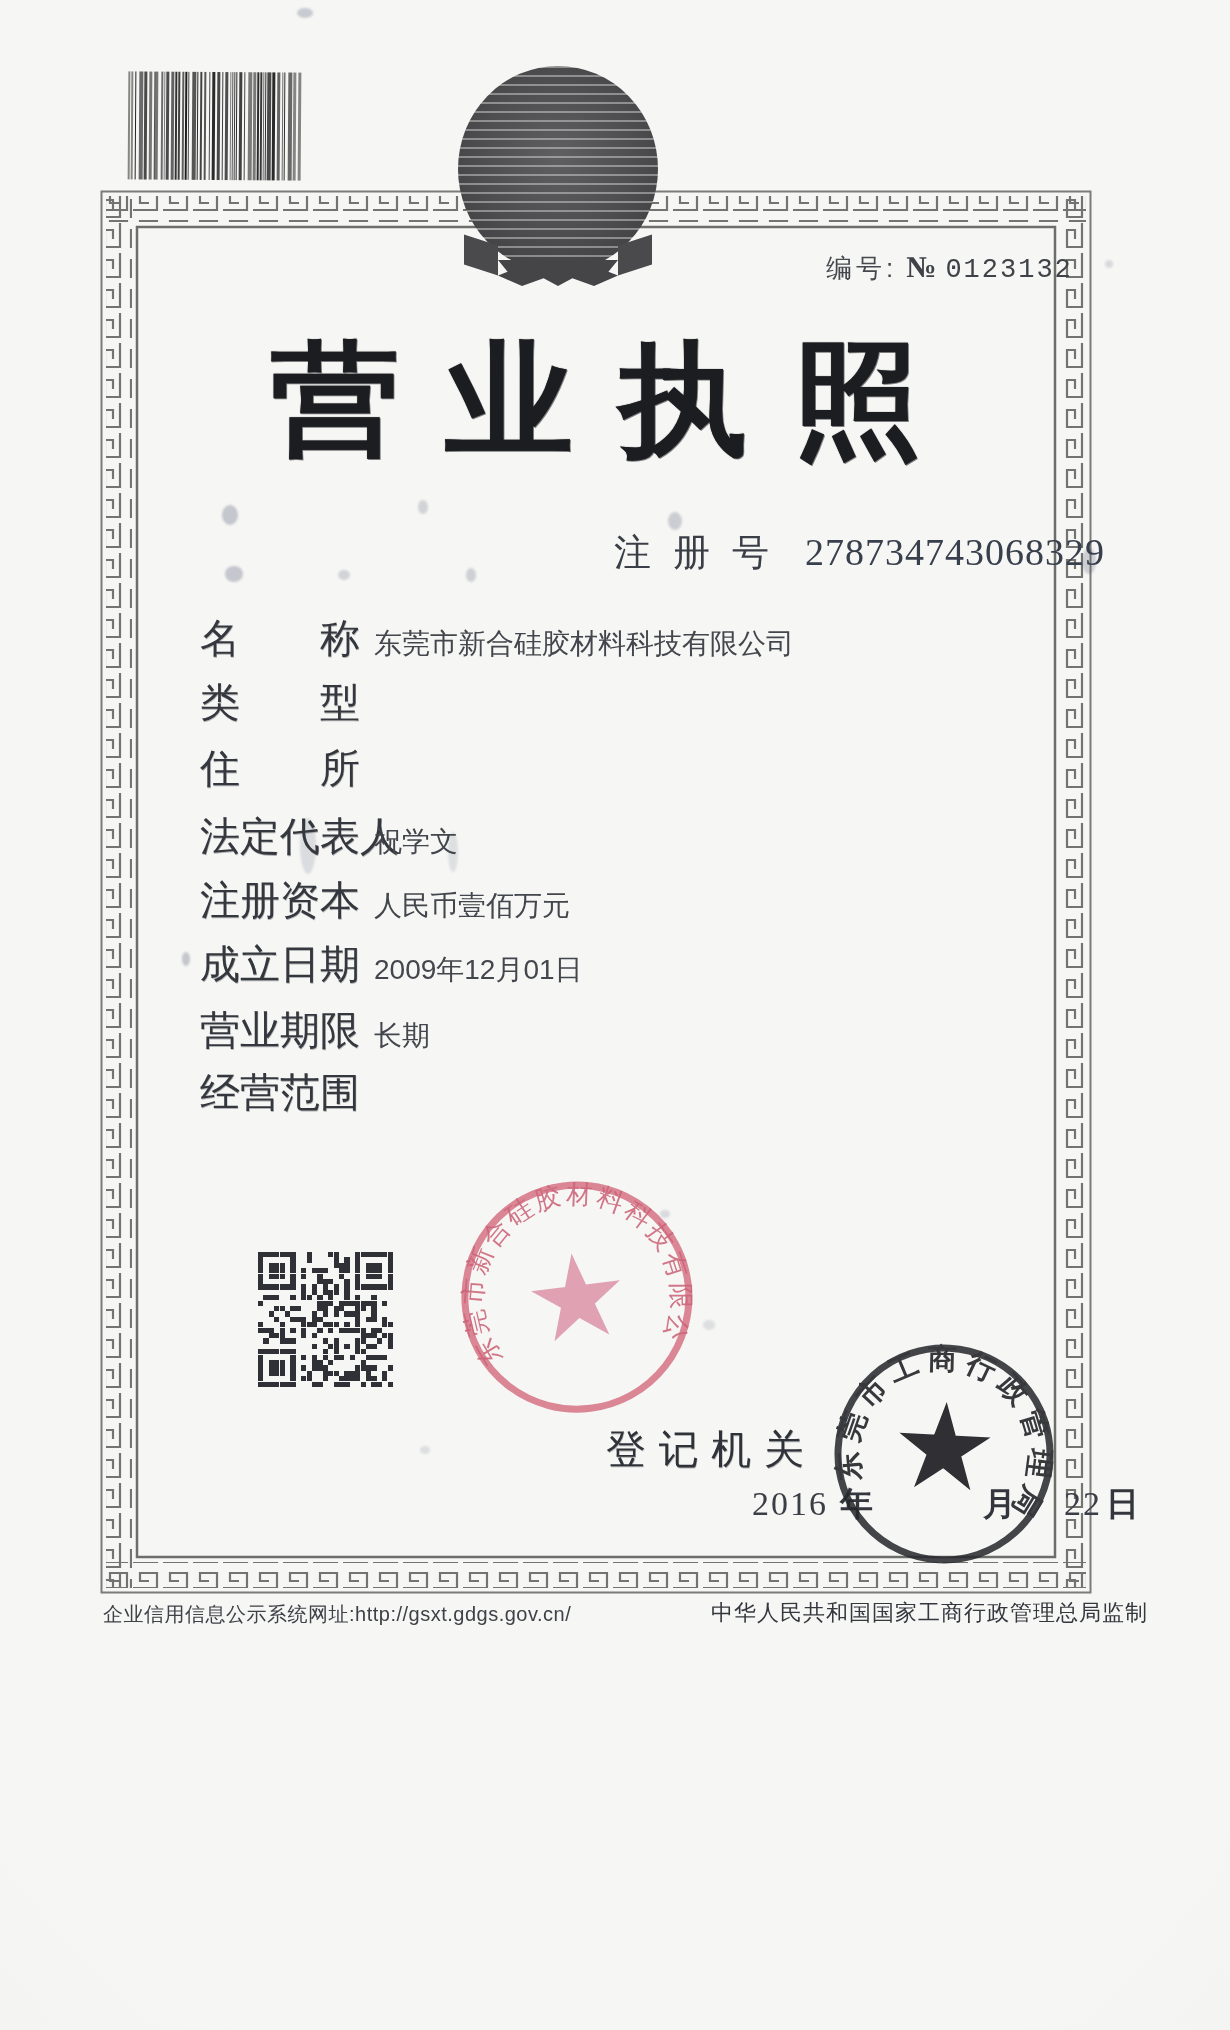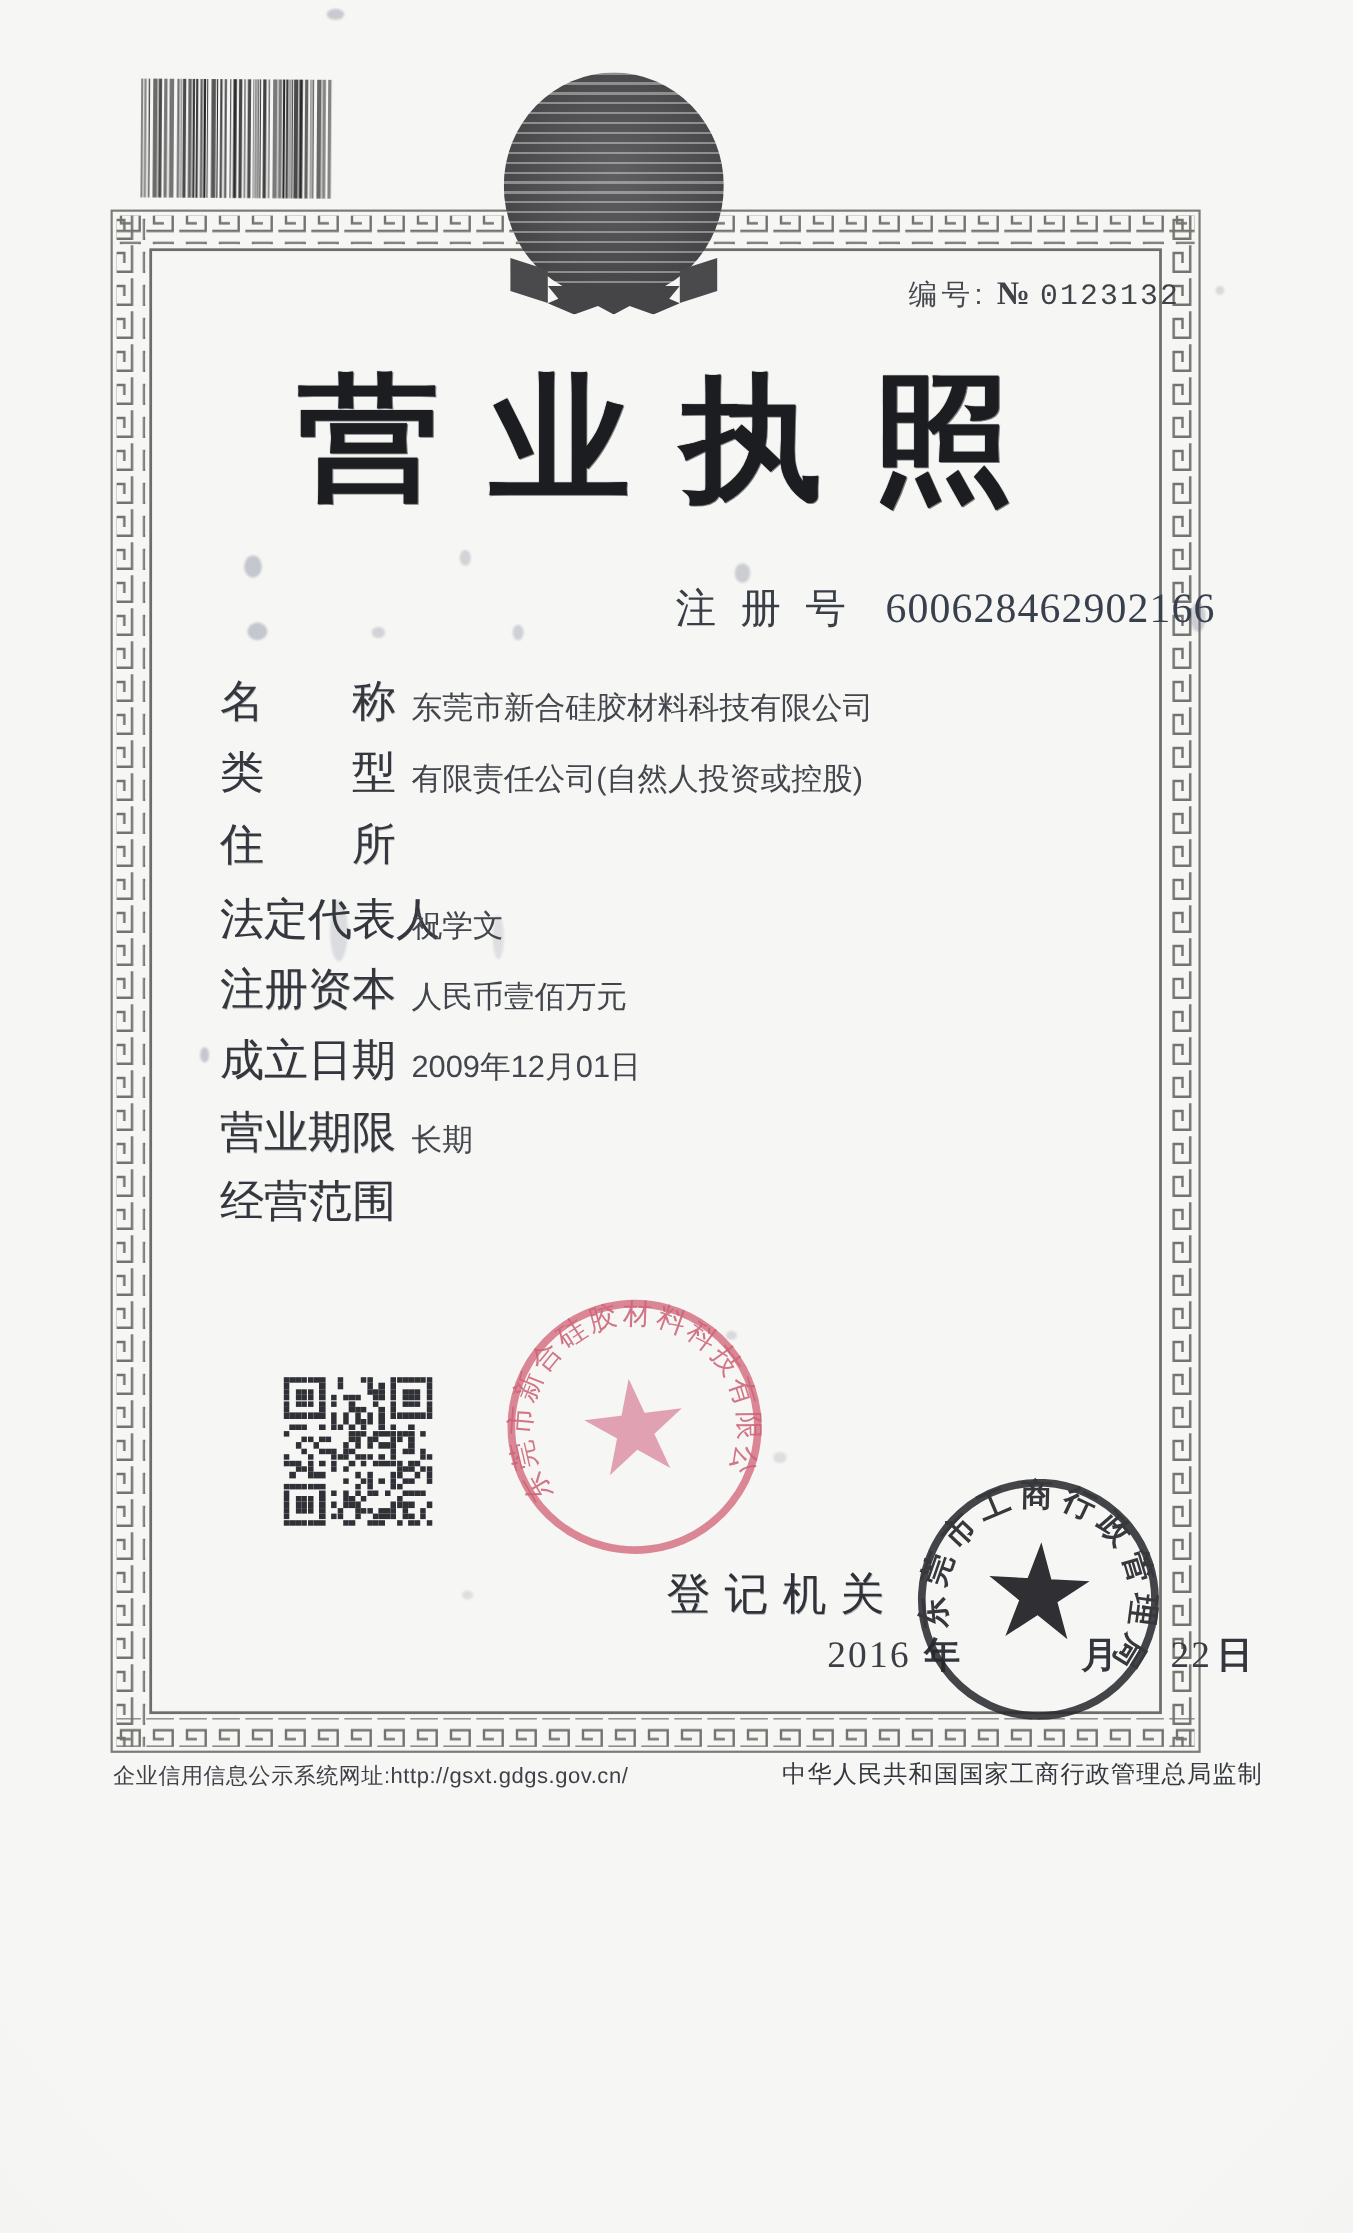--- a/index.html
+++ b/index.html
@@ -169,37 +169,36 @@
   <span class="no">№</span>
   <span class="num">0123132</span>
 </div>
 
 <div id="title" class="abs">
   <span>营业执照</span>
 </div>
 
 <div id="regrow" class="abs">
   <span class="lb">注册号</span>
-  <span class="num">600628462902166</span>
+  <span class="num">278734743068329</span>
 </div>
 
 <div id="fields" class="abs">
     <div class="frow" style="top: 618px;">
       <div class="flabel">
         <span>名</span>
         <span>称</span>
       </div>
       <div class="fvalue">东莞市新合硅胶材料科技有限公司</div>
     </div>
     <div class="frow" style="top: 682px;">
       <div class="flabel">
         <span>类</span>
         <span>型</span>
       </div>
-      <div class="fvalue">有限责任公司(自然人投资或控股)</div>
     </div>
     <div class="frow" style="top: 748px;">
       <div class="flabel">
         <span>住</span>
         <span>所</span>
       </div>
     </div>
     <div class="frow" style="top: 816px;">
       <div class="flabel">
         <span>法</span>

